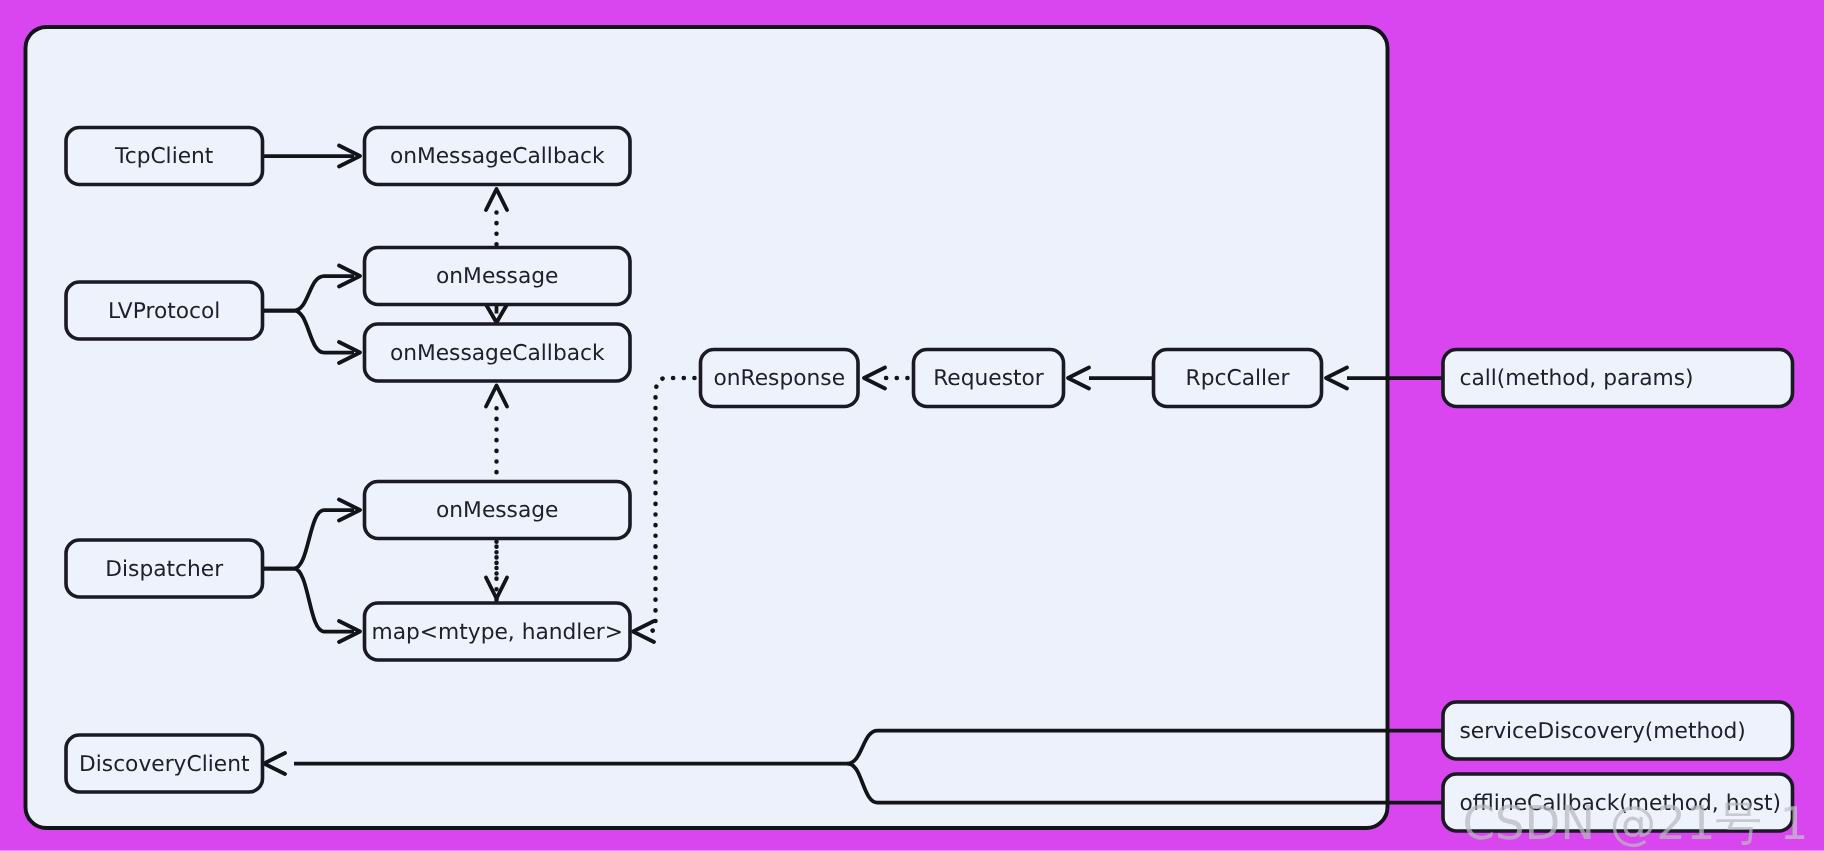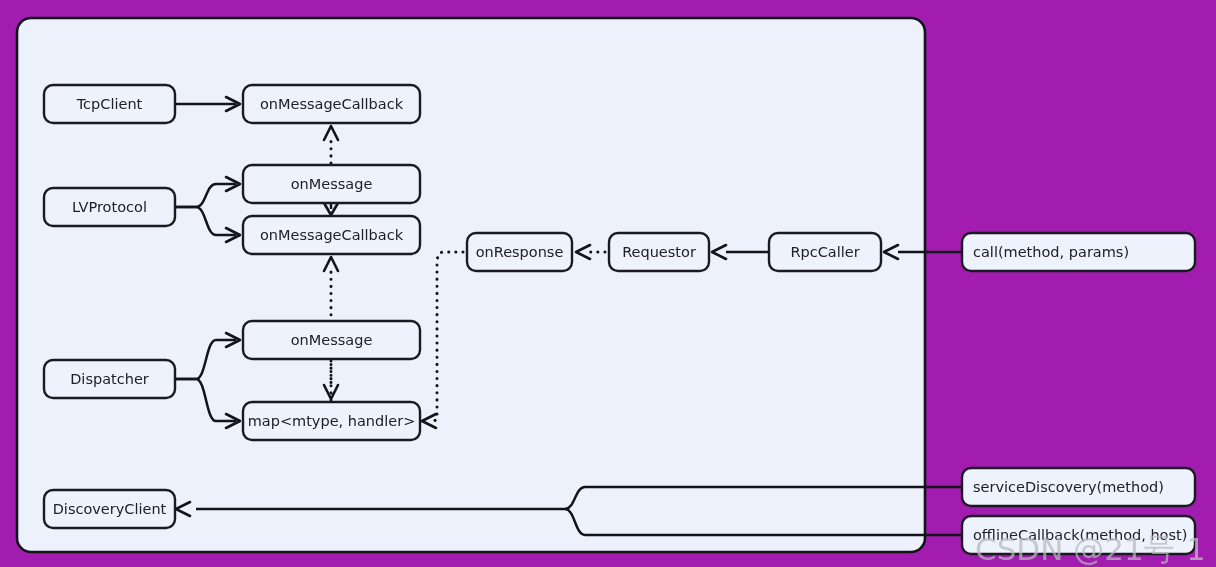--- a/index.html
+++ b/index.html
@@ -11,21 +11,21 @@
     width: 1216px;
     height: 567px;
     font-family: "DejaVu Sans", sans-serif;
     overflow: hidden;
     position: relative;
   }
   #stage {
     position: relative;
     width: 1216px;
     height: 567px;
-    background: #a21caf;
+    background: #d946ef;
   }
   #diagram-svg {
     position: absolute;
     top: 0;
     left: 0;
     width: 1216px;
     height: 567px;
   }
   .node-rect {
     fill: #eef2fc;

